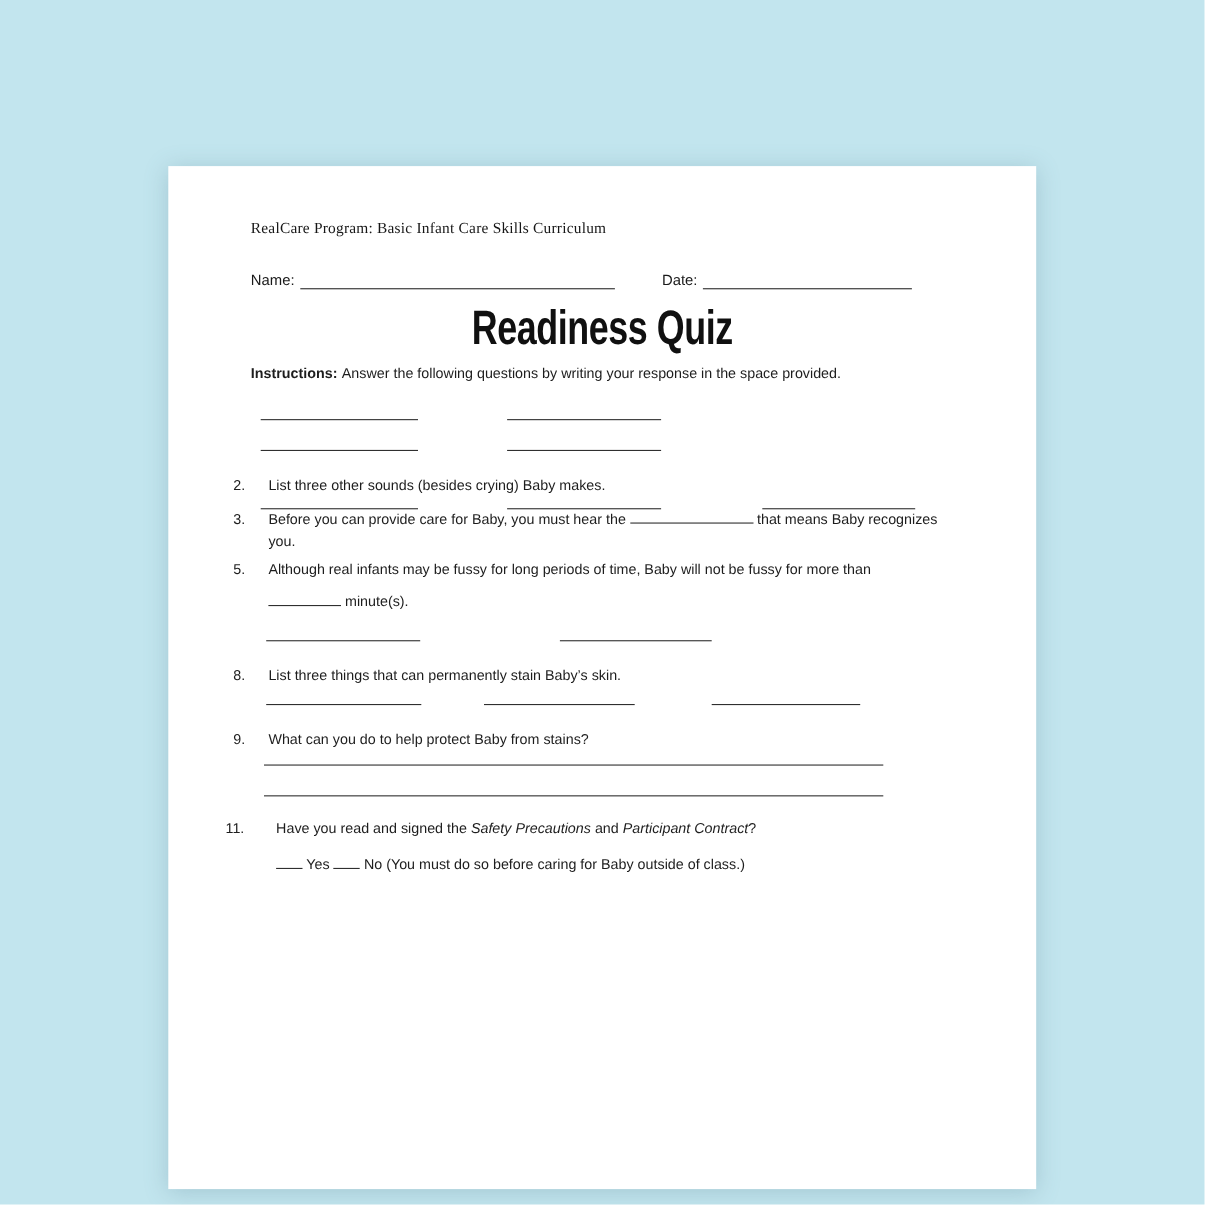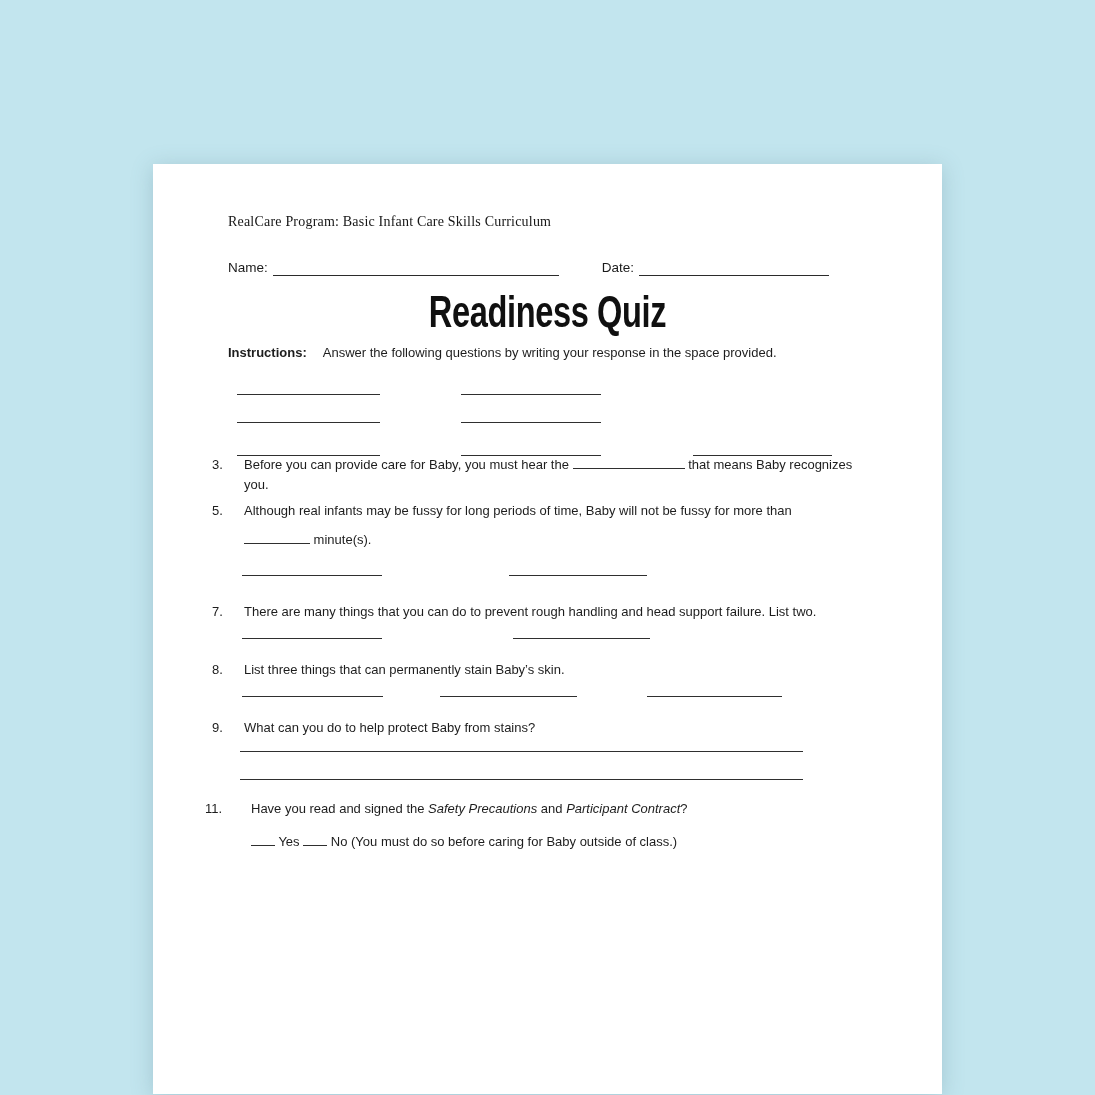--- a/index.html
+++ b/index.html
@@ -2,21 +2,21 @@
 <html><head>
 <meta charset="utf-8">
 <style>
   html,body{margin:0;padding:0;}
   body{
     width:1095px;height:1095px;position:relative;overflow:hidden;
     background:#c2e5ee;
     font-family:"Liberation Sans","DejaVu Sans",sans-serif;
   }
   .page{
-    position:absolute;left:153px;top:164px;width:789px;height:930px;
+    position:absolute;left:153px;top:151px;width:789px;height:930px;
     background:#ffffff;
     box-shadow:0 3px 20px rgba(90,130,145,.30);
   }
   .content{padding:48px 75px 0 75px;color:#1d1d1d;}
   .doc-header{
     font-family:"Liberation Serif","DejaVu Serif",serif;
     font-size:14px;line-height:20px;letter-spacing:.2px;color:#161616;
   }
   .name-row{
     display:flex;align-items:flex-end;margin-top:28px;height:16px;
@@ -25,21 +25,21 @@
   .nline{border-bottom:1.4px solid #2b2b2b;height:13px;flex:none;}
   .w-name{width:286px;margin-left:5px;}
   .ng{width:43px;flex:none;}
   .w-date{width:190px;margin-left:5px;}
   .title{
     margin-top:12px;text-align:center;
     font-size:44px;line-height:48px;font-weight:bold;color:#101010;
     transform:scaleX(.74);letter-spacing:-.5px;
   }
   .instructions{margin-top:7px;font-size:13px;line-height:20px;}
-  .instructions b{margin-right:16px;}
+  .instructions b{margin-right:4px;}
   .question{font-size:13px;line-height:20px;}
   .qline{white-space:nowrap;}
   .qnum{display:inline-block;}
   .iblank{display:inline-block;border-bottom:1.4px solid #2f2f2f;height:12px;}
   .arow{display:flex;align-items:stretch;}
   .ublank{display:block;height:100%;border-bottom:1.5px solid #2f2f2f;}
   sup{font-size:8px;line-height:0;}
   em{font-style:italic;}
 </style>
 </head>
@@ -69,45 +69,39 @@
           <div class="arow" style="height: 18px; margin-top: 1px;">
             <span class="ublank" style="margin-left: 9px; width: 143px;"></span>
             <span class="ublank" style="margin-left: 81px; width: 140px;"></span>
           </div>
           <div class="arow" style="height: 18px; margin-top: 10px;">
             <span class="ublank" style="margin-left: 9px; width: 143px;"></span>
             <span class="ublank" style="margin-left: 81px; width: 140px;"></span>
           </div>
         </div>
         <div class="question" style="margin-top: 22px;">
+          <div class="qline" style="padding-left: 16px; text-indent: -16px;"><span class="qnum" style="width: 16px;">2.</span><span>List three other sounds (besides crying) Baby makes.</span></div>
           <div class="arow" style="height: 11px; margin-top: 0px;">
             <span class="ublank" style="margin-left: 9px; width: 143px;"></span>
             <span class="ublank" style="margin-left: 81px; width: 140px;"></span>
             <span class="ublank" style="margin-left: 92px; width: 139px;"></span>
           </div>
         </div>
         <div class="question" style="">
           <div class="qline" style="padding-left: 16px; text-indent: -16px;"><span class="qnum" style="width: 16px;">3.</span><span>Before you can provide care for Baby, you must hear the </span><span class="iblank" style="width: 112px;"></span><span> that means Baby recognizes</span></div>
           <div class="qline" style="padding-left: 16px;"><span>you.</span></div>
         </div>
         <div class="question" style="margin-top: 6px;">
           <div class="qline" style="padding-left: 16px; text-indent: -16px;"><span class="qnum" style="width: 16px;">5.</span><span>Although real infants may be fussy for long periods of time, Baby will not be fussy for more than</span></div>
           <div class="qline" style="padding-left: 16px; margin-top: 9px;"><span class="iblank" style="width: 66px;"></span><span> minute(s).</span></div>
         </div>
         <div class="question" style="margin-top: 9px;">
           <div class="arow" style="height: 16px; margin-top: 0px;">
             <span class="ublank" style="margin-left: 14px; width: 140px;"></span>
             <span class="ublank" style="margin-left: 127px; width: 138px;"></span>
-          </div>
-        </div>
-        <div class="question" style="margin-top: 27px;">
-          <div class="qline" style="padding-left: 16px; text-indent: -16px;"><span class="qnum" style="width: 16px;">7.</span><span>There are many things that you can do to prevent rough handling and head support failure. List two.</span></div>
-          <div class="arow" style="height: 16px; margin-top: 0px;">
-            <span class="ublank" style="margin-left: 14px; width: 140px;"></span>
-            <span class="ublank" style="margin-left: 131px; width: 137px;"></span>
           </div>
         </div>
         <div class="question" style="margin-top: 22px;">
           <div class="qline" style="padding-left: 16px; text-indent: -16px;"><span class="qnum" style="width: 16px;">8.</span><span>List three things that can permanently stain Baby’s skin.</span></div>
           <div class="arow" style="height: 16px; margin-top: 0px;">
             <span class="ublank" style="margin-left: 14px; width: 141px;"></span>
             <span class="ublank" style="margin-left: 57px; width: 137px;"></span>
             <span class="ublank" style="margin-left: 70px; width: 135px;"></span>
           </div>
         </div>

